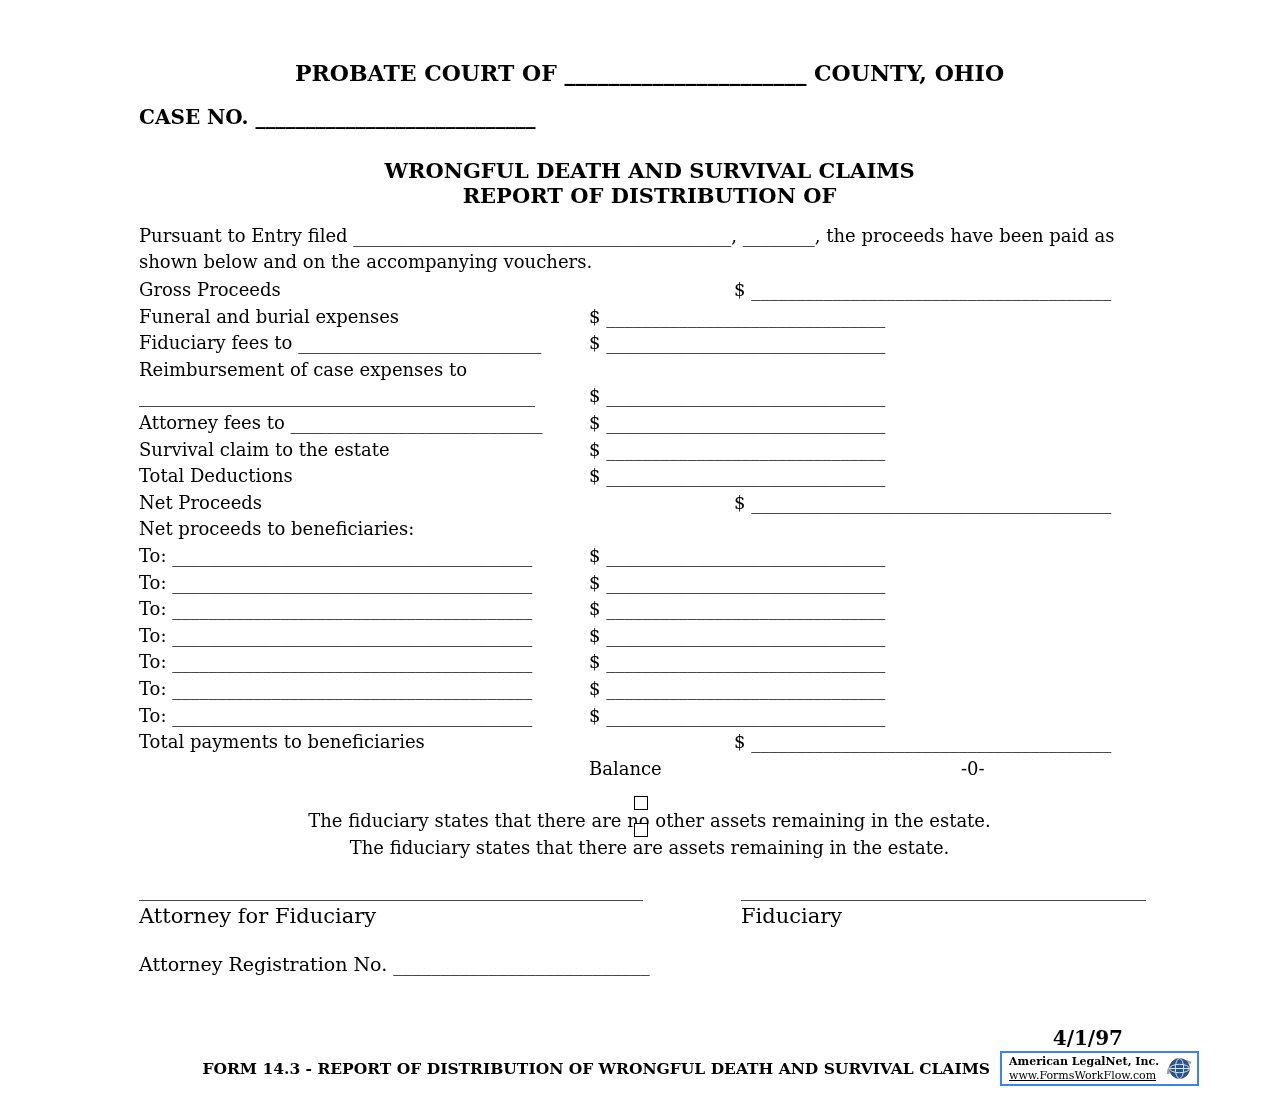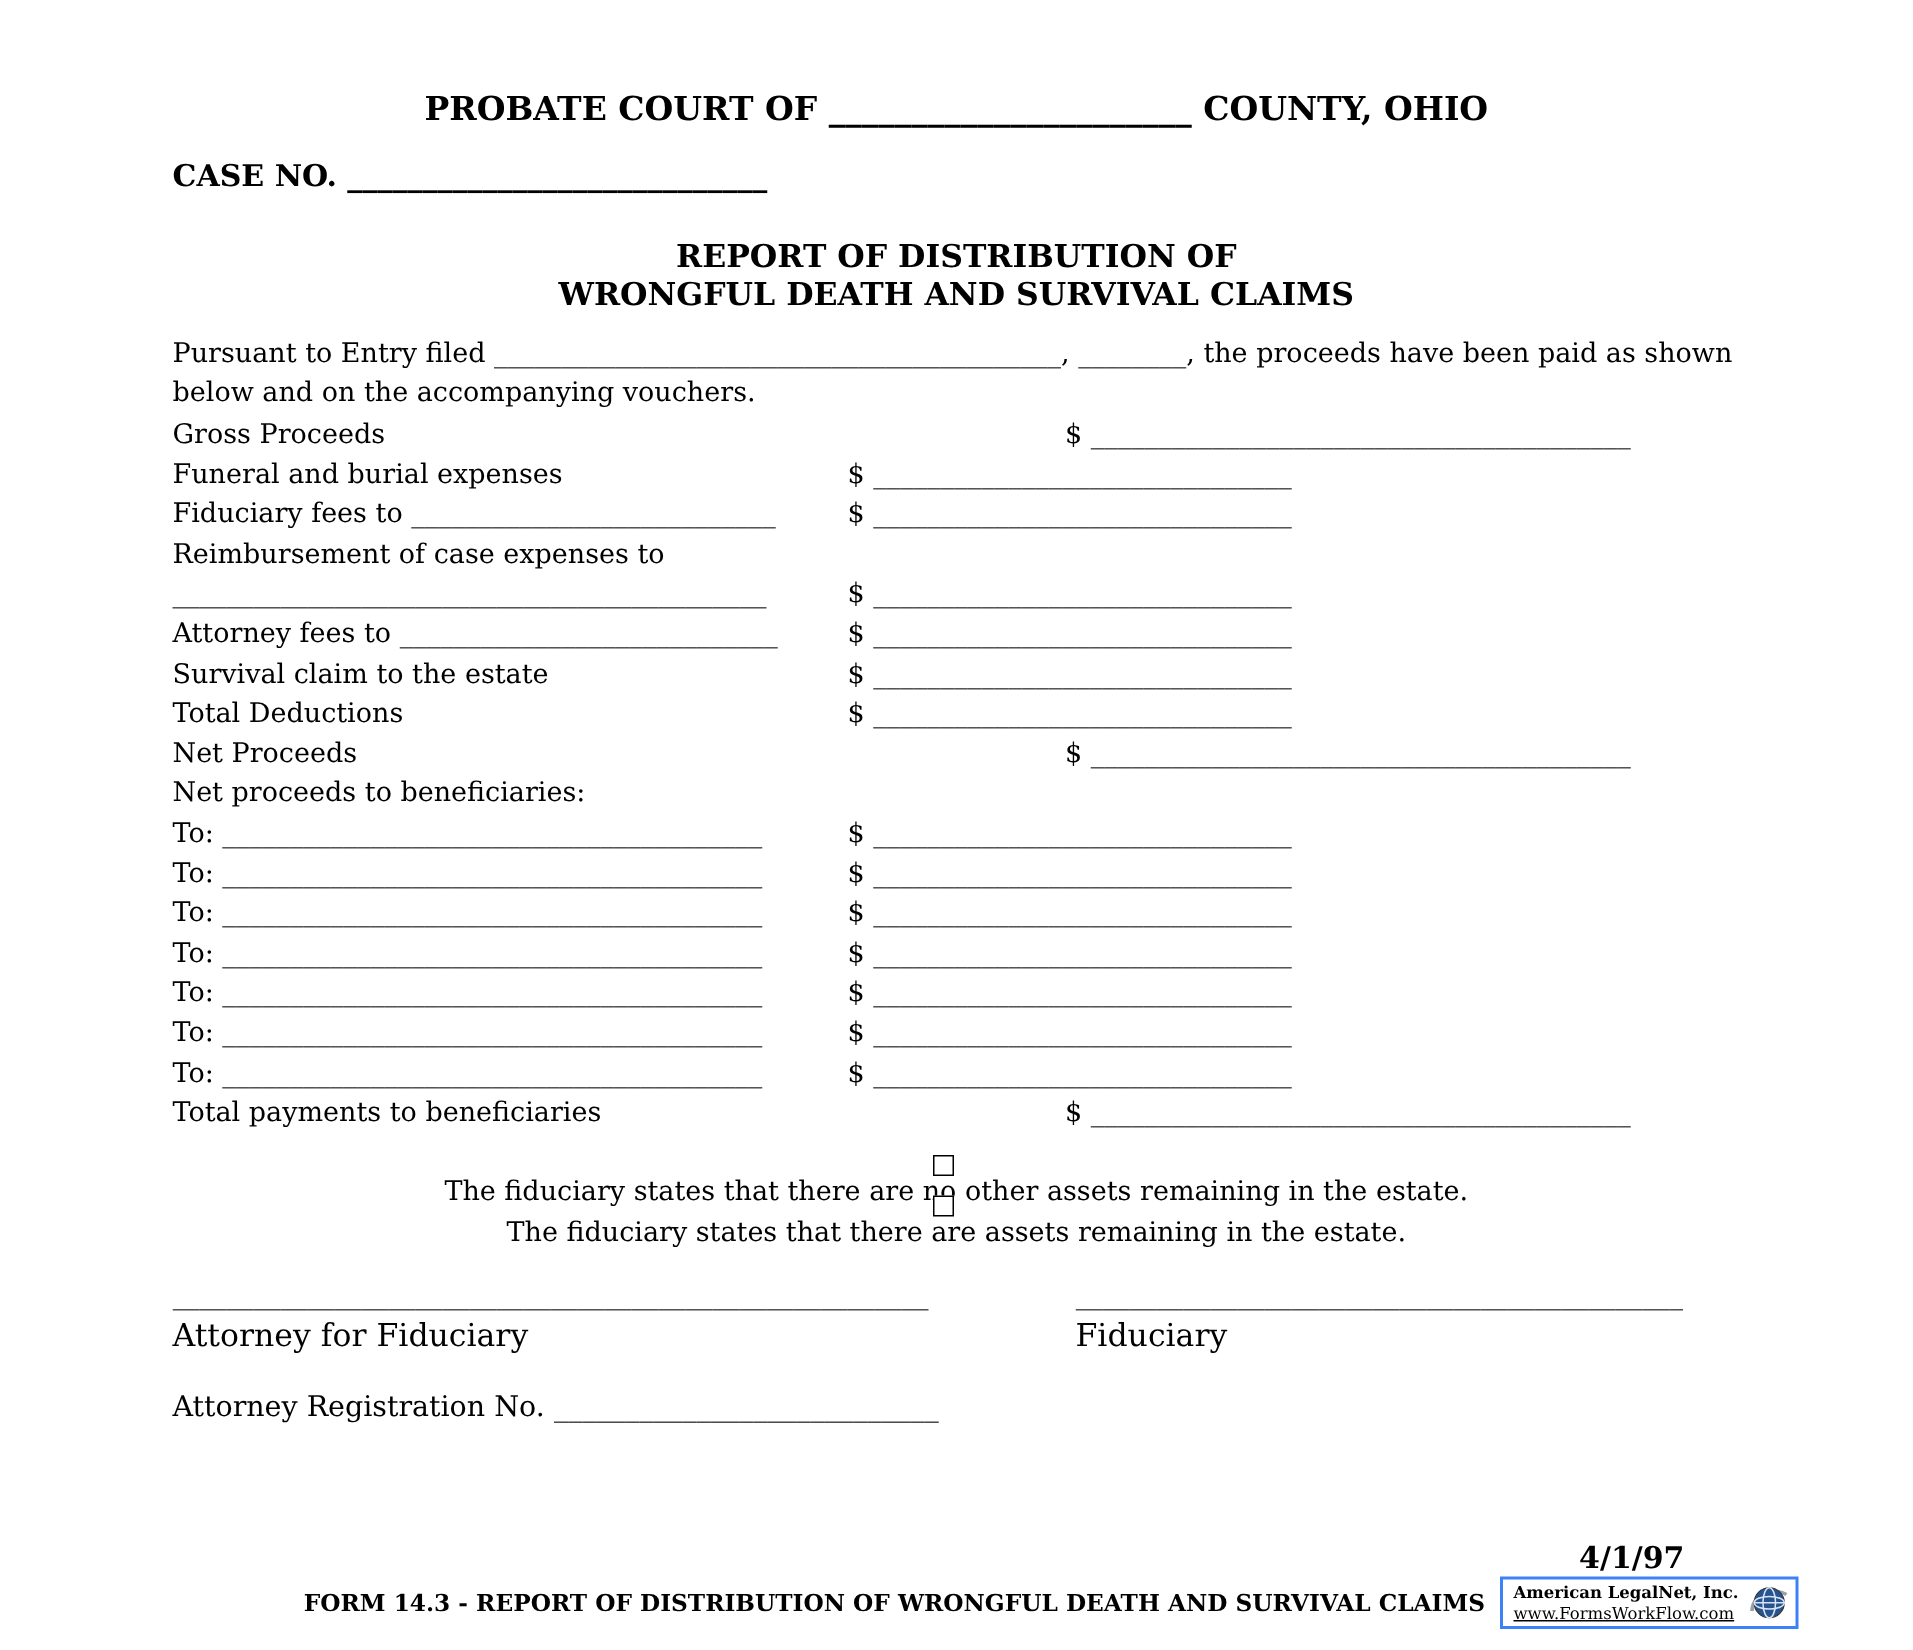--- a/index.html
+++ b/index.html
@@ -2,21 +2,21 @@
 <html><head>
 <meta charset="utf-8">
 <style>
   * { margin: 0; padding: 0; box-sizing: border-box; }
   html, body { background: #ffffff; }
   body {
     width: 1275px; height: 1100px;
     font-family: "DejaVu Serif", "Liberation Serif", serif;
     color: #000;
   }
-  .page { position: relative; width: 1275px; height: 1100px; background: #fff; overflow: hidden; }
+  .page { position: relative; width: 1275px; height: 1100px; background: #fff; overflow: hidden; padding-left: 24px; }
   .content { padding: 0 115px; }
 
   .court-title { text-align: center; font-weight: bold; font-size: 22px; padding-top: 60px; white-space: nowrap; }
   .estate-line { font-weight: bold; font-size: 20px; margin-top: 17px; white-space: nowrap; }
   .case-line   { font-weight: bold; font-size: 20px; margin-top: 19px; white-space: nowrap; }
 
   .form-title { text-align: center; font-weight: bold; font-size: 21px; line-height: 25px; margin-top: 29px; }
 
   .intro { font-size: 18px; line-height: 26px; margin-top: 15px; }
 
@@ -68,22 +68,22 @@
 
 <div class="page">
   <div class="content">
 
     <div class="court-title"><span>PROBATE COURT OF</span> <span>______________________</span> <span>COUNTY, OHIO</span></div>
 
 
     <div class="case-line"><span>CASE NO.</span> <span>____________________________</span></div>
 
     <div class="form-title">
+      <div>WRONGFUL DEATH AND SURVIVAL CLAIMS</div>
       <div>REPORT OF DISTRIBUTION OF</div>
-      <div>WRONGFUL DEATH AND SURVIVAL CLAIMS</div>
     </div>
 
     <p class="intro"><span>Pursuant to Entry filed</span> <span>__________________________________________</span><span>,</span> <span>________</span><span>, the proceeds have been paid as shown below and on the accompanying vouchers.</span></p>
 
     <div class="rows">
       <div class="row">
           <span class="lbl">Gross Proceeds</span>
           <span class="amt right">$ ________________________________________</span>
         </div>
       <div class="row">
@@ -144,20 +144,24 @@
           <span class="lbl">To: ________________________________________</span>
           <span class="amt mid">$ _______________________________</span>
         </div>
       <div class="row">
           <span class="lbl">To: ________________________________________</span>
           <span class="amt mid">$ _______________________________</span>
         </div>
       <div class="row">
           <span class="lbl">Total payments to beneficiaries</span>
           <span class="amt right">$ ________________________________________</span>
+        </div>
+      <div class="row">
+          <span class="balance-lbl">Balance</span>
+          <span class="balance-val">-0-</span>
         </div>
     </div>
 
     <div class="statements">
       <div class="statement">
         <span class="checkbox"></span>
         <span>The fiduciary states that there are no other assets remaining in the estate.</span>
       </div>
       <div class="statement">
         <span class="checkbox"></span>

